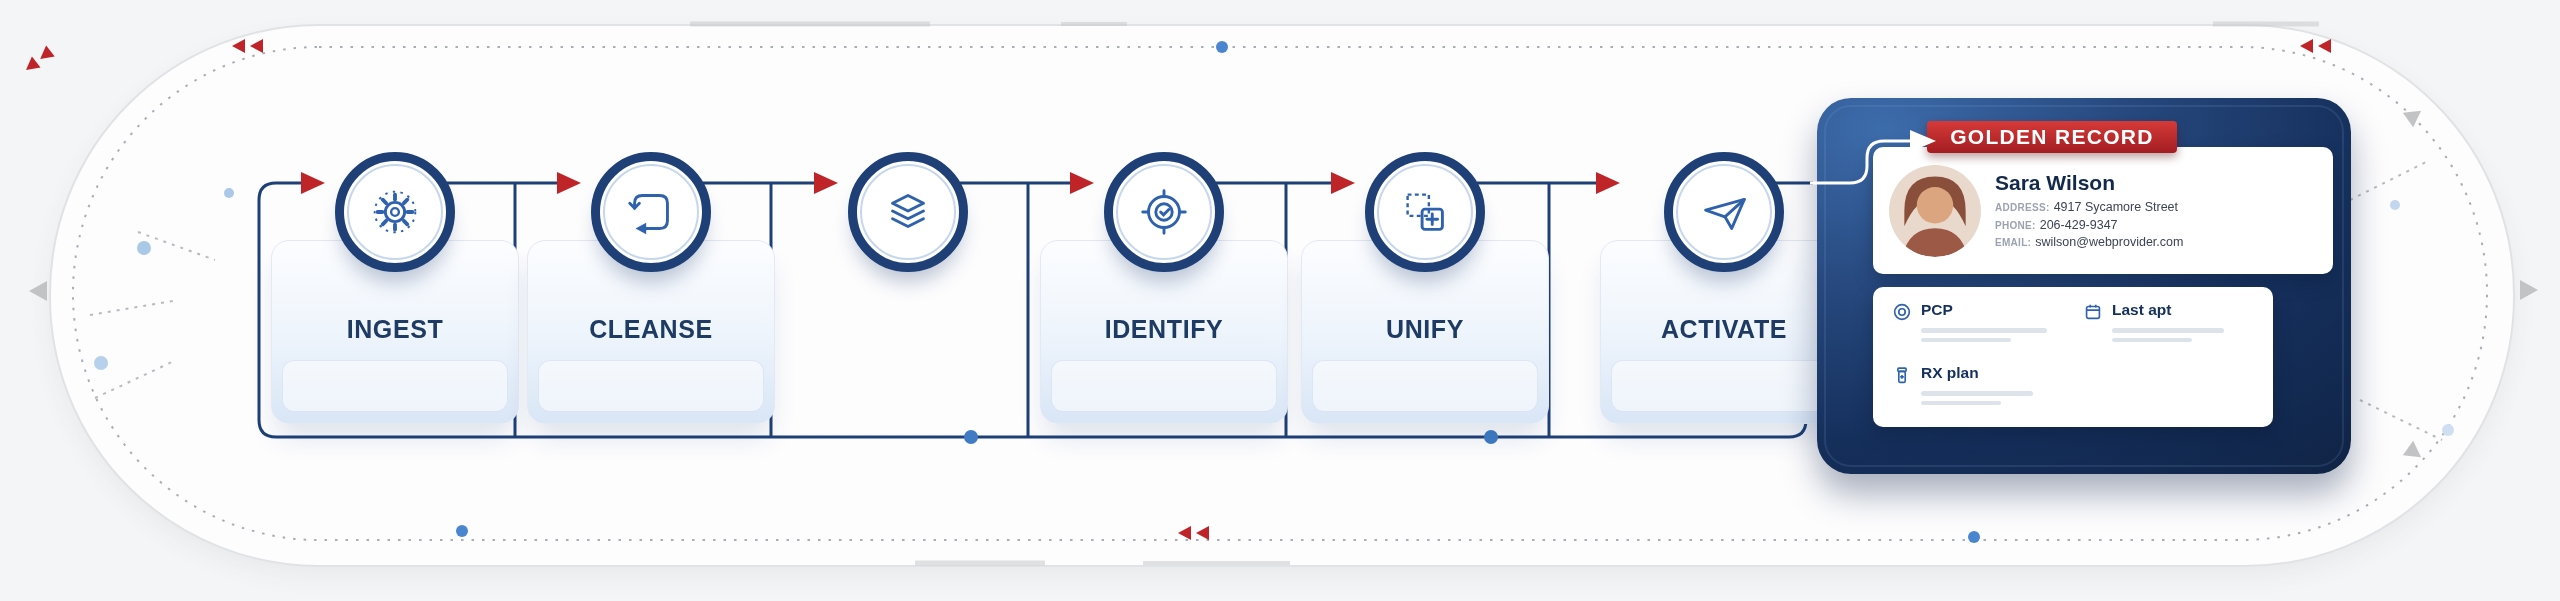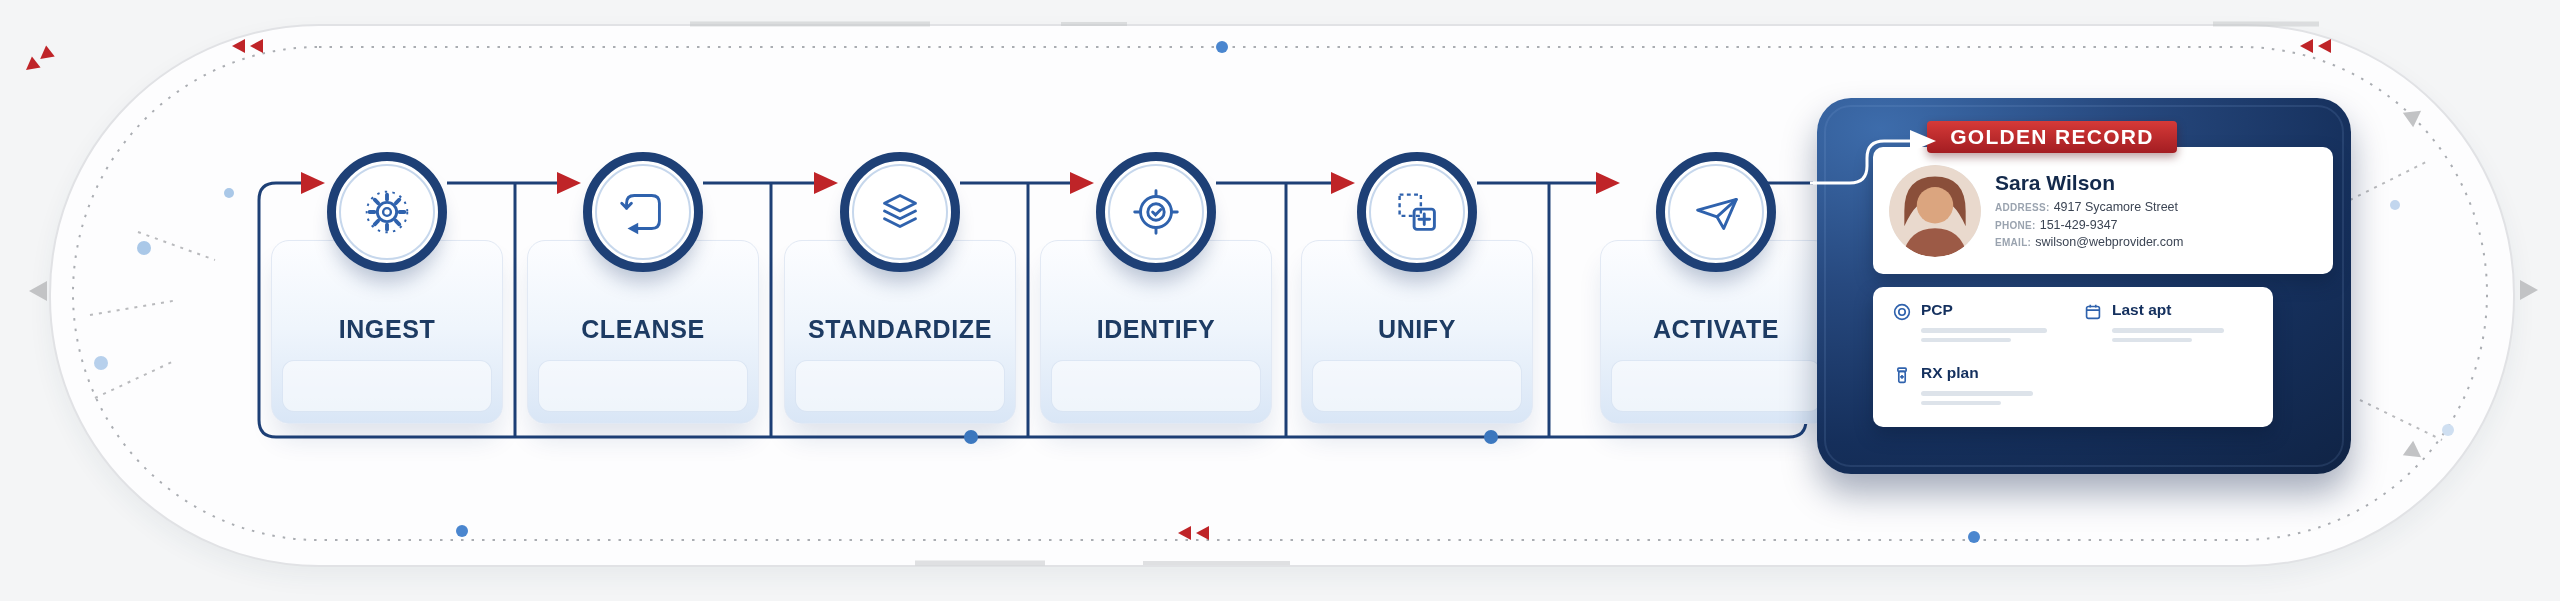--- a/index.html
+++ b/index.html
@@ -8,21 +8,21 @@
 
   
   .capsule{position:absolute;left:49px;top:24px;width:2462px;height:539px;
            border-radius:270px;background:#fdfdfe;border:2px solid #e1e2e5;
            box-shadow:0 10px 24px rgba(40,60,90,.06);}
 
   svg.layer{position:absolute;left:0;top:0;width:2560px;height:601px;pointer-events:none;}
   .z1{z-index:1}.z2{z-index:2}.z6{z-index:6}
 
   
-  .stage{position:absolute;top:152px;width:232px;height:292px;z-index:3;}
+  .stage{position:absolute;top:152px;width:232px;height:292px;z-index:3;padding-left:16px;}
   .circle{position:absolute;left:50%;transform:translateX(-50%);top:0;width:120px;height:120px;
           box-sizing:border-box;border-radius:50%;background:#fff;border:9px solid #1e4076;
           box-shadow:0 16px 20px -6px rgba(21,52,102,.28);z-index:3;}
   .circle-inner{position:absolute;inset:3px;border:2px solid #c6d7ec;border-radius:50%;
           display:flex;align-items:center;justify-content:center;}
   .circle-inner svg{width:58px;height:58px;}
   .card{position:absolute;top:88px;left:0;right:0;height:182px;border-radius:18px;
         background:linear-gradient(180deg,#fcfdff 0%,#eff5fc 48%,#d9e6f6 100%);
         border:1px solid #e2e9f4;box-shadow:0 18px 28px -6px rgba(24,56,112,.14);z-index:2;}
   .card-label{position:absolute;top:74px;width:100%;text-align:center;font-size:25px;
@@ -188,24 +188,20 @@
         <svg viewBox="-30 -30 60 60">
           <path d="M -17 -4 V -9 Q -17 -17 -9 -17 H 9 Q 17 -17 17 -9 V 9 Q 17 17 9 17 H -5" fill="none" stroke="#2f62ad" stroke-width="3" stroke-linecap="round"></path>
           <polygon points="-5,11 -5,23 -16,17" fill="#2f62ad"></polygon>
           <path d="M -17 -4 l -5 -5 M -17 -4 l 5 -5" fill="none" stroke="#2f62ad" stroke-width="3" stroke-linecap="round"></path>
         </svg>
       </div>
     </div>
   </div>
 
   <div class="stage" style="left:784px">
-    <div class="card">
-      <div class="card-label">STANDARDIZE</div>
-      <div class="card-inset"></div>
-    </div>
     <div class="circle">
       <div class="circle-inner">
         <svg viewBox="-30 -30 60 60">
           <g fill="none" stroke="#2f62ad" stroke-width="3" stroke-linejoin="round" stroke-linecap="round">
             <polygon points="0,-17 16,-9 0,-1 -16,-9"></polygon>
             <path d="M -16 -1 L 0 7 L 16 -1"></path>
             <path d="M -16 7 L 0 15 L 16 7"></path>
           </g>
         </svg>
       </div>
@@ -283,21 +279,21 @@
           <path d="M 7 48 Q 10 33 24 33 Q 38 33 41 48 Z" fill="#9c5a46"></path>
         </g>
       </svg>
     </div>
     <div class="cinfo">
       <div class="cname">Sara Wilson</div>
       <div class="crow">
         <span class="k">ADDRESS:</span><span>4917 Sycamore Street</span>
       </div>
       <div class="crow">
-        <span class="k">PHONE:</span><span>151-429-9347</span>
+        <span class="k">PHONE:</span><span>206-429-9347</span>
       </div>
       <div class="crow">
         <span class="k">EMAIL:</span><span>swilson@webprovider.com</span>
       </div>
     </div>
   </div>
 
   <div class="fields-card">
     <div class="field">
       <div class="frow">

